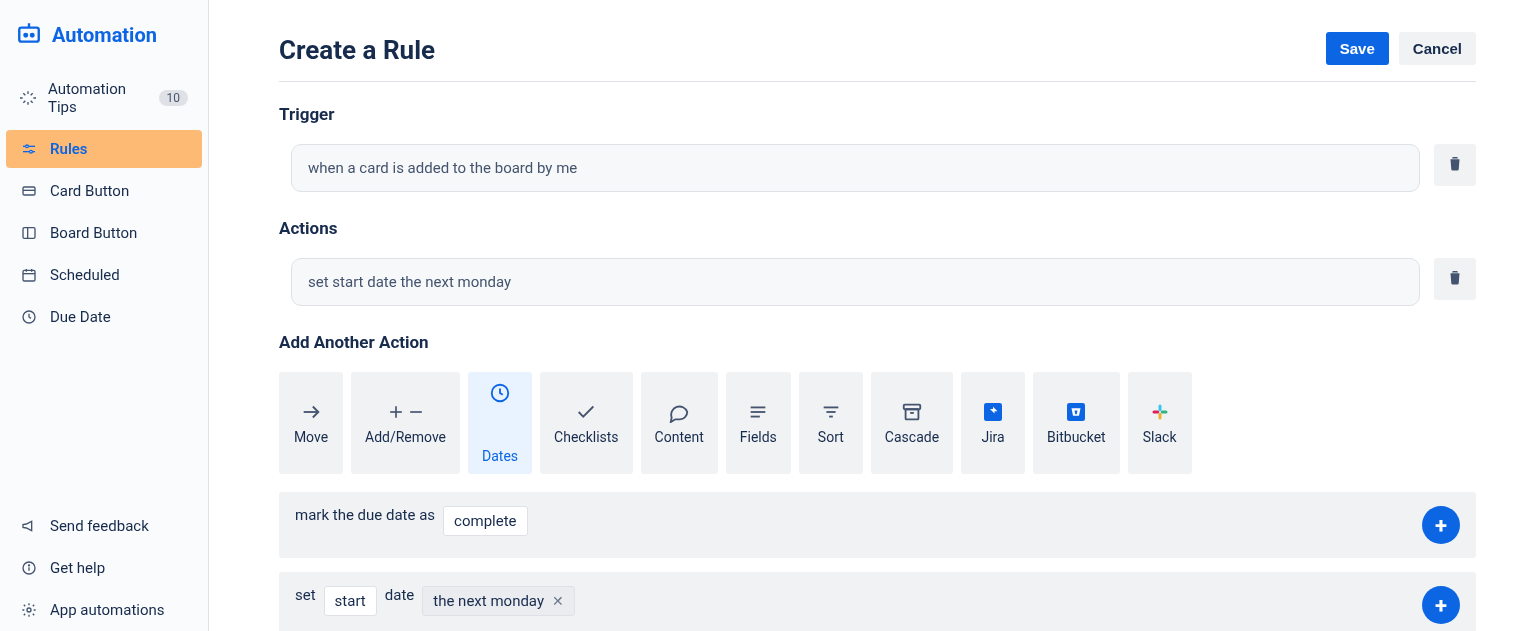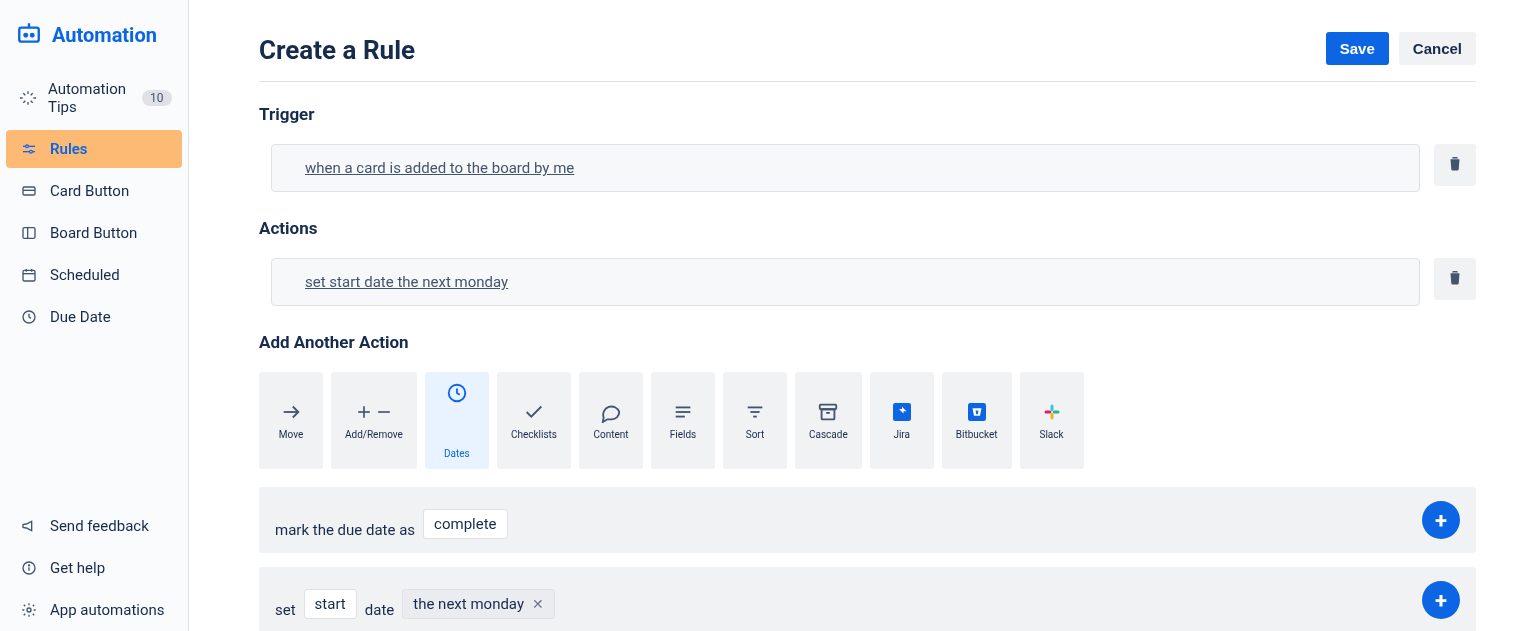--- a/index.html
+++ b/index.html
@@ -8,21 +8,21 @@
   background: #ffffff;
   color: #172b4d;
   display: flex;
   width: 1520px;
   height: 631px;
   overflow: hidden;
 }
 
 
 .sidebar {
-  width: 189px;
+  width: 209px;
   background: #fafbfc;
   border-right: 1px solid #dfe1e6;
   display: flex;
   flex-direction: column;
   padding-top: 10px;
 }
 .sidebar-header {
   display: flex;
   align-items: center;
   padding: 10px 16px 18px 16px;
@@ -104,25 +104,24 @@
 .config-row {
   display: flex;
   gap: 14px;
   margin-bottom: 26px;
   margin-left: 12px;
 }
 .config-box {
   flex: 1;
   background: #f7f8f9;
   border: 1px solid #dfe1e6;
-  border-radius: 4px;
-  padding: 14px 33px;
+  border-radius: 10px;
+  padding: 14px 16px;
   font-size: 15px;
   color: #44546f;
-  text-decoration: underline;
 }
 .icon-btn {
   width: 42px;
   height: 42px;
   background: #f1f2f4;
   border-radius: 3px;
   display: flex;
   align-items: center;
   justify-content: center;
   cursor: pointer;
@@ -141,28 +140,28 @@
   flex-direction: column;
   align-items: center;
   justify-content: center;
   padding: 10px 14px;
   cursor: pointer;
   min-width: 64px;
   gap: 6px;
 }
 .cat-tile.active { background: #e9f2ff; color: #0c66e4; gap: 44px; }
 .cat-tile .cat-icon { height: 22px; display: flex; align-items: center; font-size: 20px; }
-.cat-tile .cat-label { font-size: 10px; }
+.cat-tile .cat-label { font-size: 14px; }
 
 .option-card {
   background: #f1f2f4;
   border-radius: 3px;
   padding: 14px 16px;
   display: flex;
-  align-items: flex-end;
+  align-items: flex-start;
   gap: 8px;
   margin-bottom: 14px;
   font-size: 15px;
   color: #172b4d;
 }
 .option-card .opt-text { }
 .chip {
   background: #ffffff;
   border: 1px solid #dfe1e6;
   border-radius: 3px;

